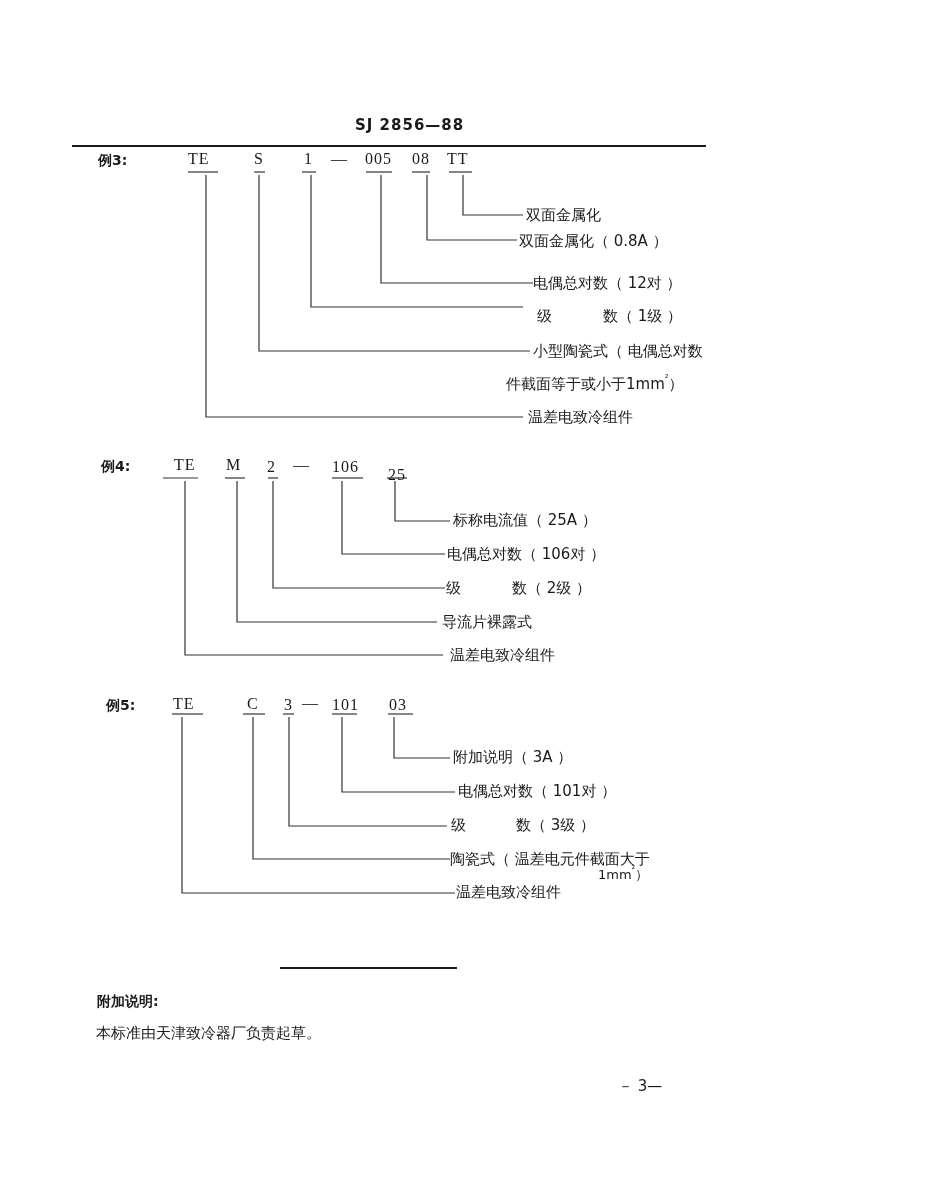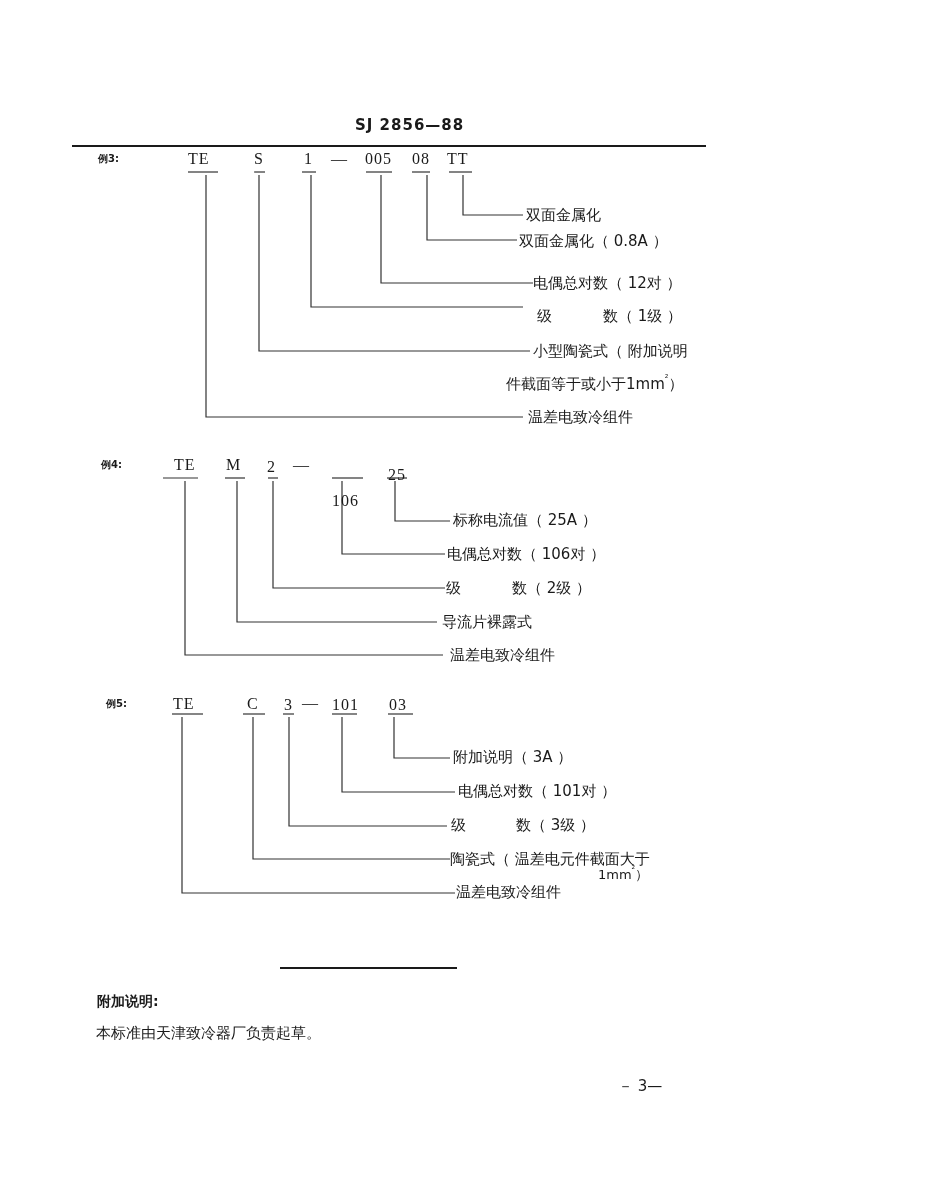--- a/index.html
+++ b/index.html
@@ -3,21 +3,21 @@
 <meta charset="utf-8">
 <style>
   html, body { margin: 0; padding: 0; background: #ffffff; }
   body { width: 950px; height: 1195px; position: relative; overflow: hidden;
          font-family: "DejaVu Serif", "Liberation Serif", serif; color: #1a1a1a; }
   .abs { position: absolute; white-space: nowrap; }
   .header-title { font-family: "DejaVu Sans", sans-serif; font-weight: bold; font-size: 15px; letter-spacing: 1px; }
   .rule { position: absolute; background: #1a1a1a; }
   .code { font-size: 16px; font-family: "Liberation Serif", serif; letter-spacing: 1px; }
   .label { font-size: 15px; font-family: "DejaVu Sans", sans-serif; }
-  .ex-label { font-size: 10px; font-family: "DejaVu Sans", sans-serif; font-weight: bold; }
+  .ex-label { font-size: 14px; font-family: "DejaVu Sans", sans-serif; font-weight: bold; }
   .sup { font-size: 9px; vertical-align: top; position: relative; top: -2px; }
   svg.lines { position: absolute; left: 0; top: 0; }
 </style>
 </head>
 <body>
 
 <div class="abs header-title" style="left:355px; top:116px;">SJ 2856—88</div>
 <div class="rule" style="left:72px; top:145px; width:634px; height:2px;"></div>
 
 <svg class="lines" width="950" height="1195">
@@ -70,32 +70,32 @@
 <div class="abs code" style="left:331px; top:150px;">—</div>
 <div class="abs code" style="left:365px; top:150px;">005</div>
 <div class="abs code" style="left:412px; top:150px;">08</div>
 <div class="abs code" style="left:447px; top:150px;">TT</div>
 
 <div class="abs label" style="left:526px; top:206px;">双面金属化</div>
 <div class="abs label" style="left:519px; top:232px;">双面金属化（ 0.8A ）</div>
 <div class="abs label" style="left:533px; top:274px;">电偶总对数（ 12对 ）</div>
 <div class="abs label" style="left:537px; top:307px;">级</div>
 <div class="abs label" style="left:603px; top:307px;">数（ 1级 ）</div>
-<div class="abs label" style="left:533px; top:342px;">小型陶瓷式（ 附加说明</div>
+<div class="abs label" style="left:533px; top:342px;">小型陶瓷式（ 电偶总对数</div>
 <div class="abs label" style="left:506px; top:375px;">
   <span>件截面等于或小于1mm</span><span class="sup">²</span><span>）</span>
 </div>
 <div class="abs label" style="left:528px; top:408px;">温差电致冷组件</div>
 
 <div class="abs ex-label" style="left:101px; top:458px;">例4:</div>
 <div class="abs code" style="left:174px; top:456px;">TE</div>
 <div class="abs code" style="left:226px; top:456px;">M</div>
 <div class="abs code" style="left:267px; top:458px;">2</div>
 <div class="abs code" style="left:293px; top:456px;">—</div>
-<div class="abs code" style="left:332px; top:458px;margin-top:34px;">106</div>
+<div class="abs code" style="left:332px; top:458px;">106</div>
 <div class="abs code" style="left:388px; top:466px;">25</div>
 
 <div class="abs label" style="left:453px; top:511px;">标称电流值（ 25A ）</div>
 <div class="abs label" style="left:447px; top:545px;">电偶总对数（ 106对 ）</div>
 <div class="abs label" style="left:446px; top:579px;">级</div>
 <div class="abs label" style="left:512px; top:579px;">数（ 2级 ）</div>
 <div class="abs label" style="left:442px; top:613px;">导流片裸露式</div>
 <div class="abs label" style="left:450px; top:646px;">温差电致冷组件</div>
 
 <div class="abs ex-label" style="left:106px; top:697px;">例5:</div>

